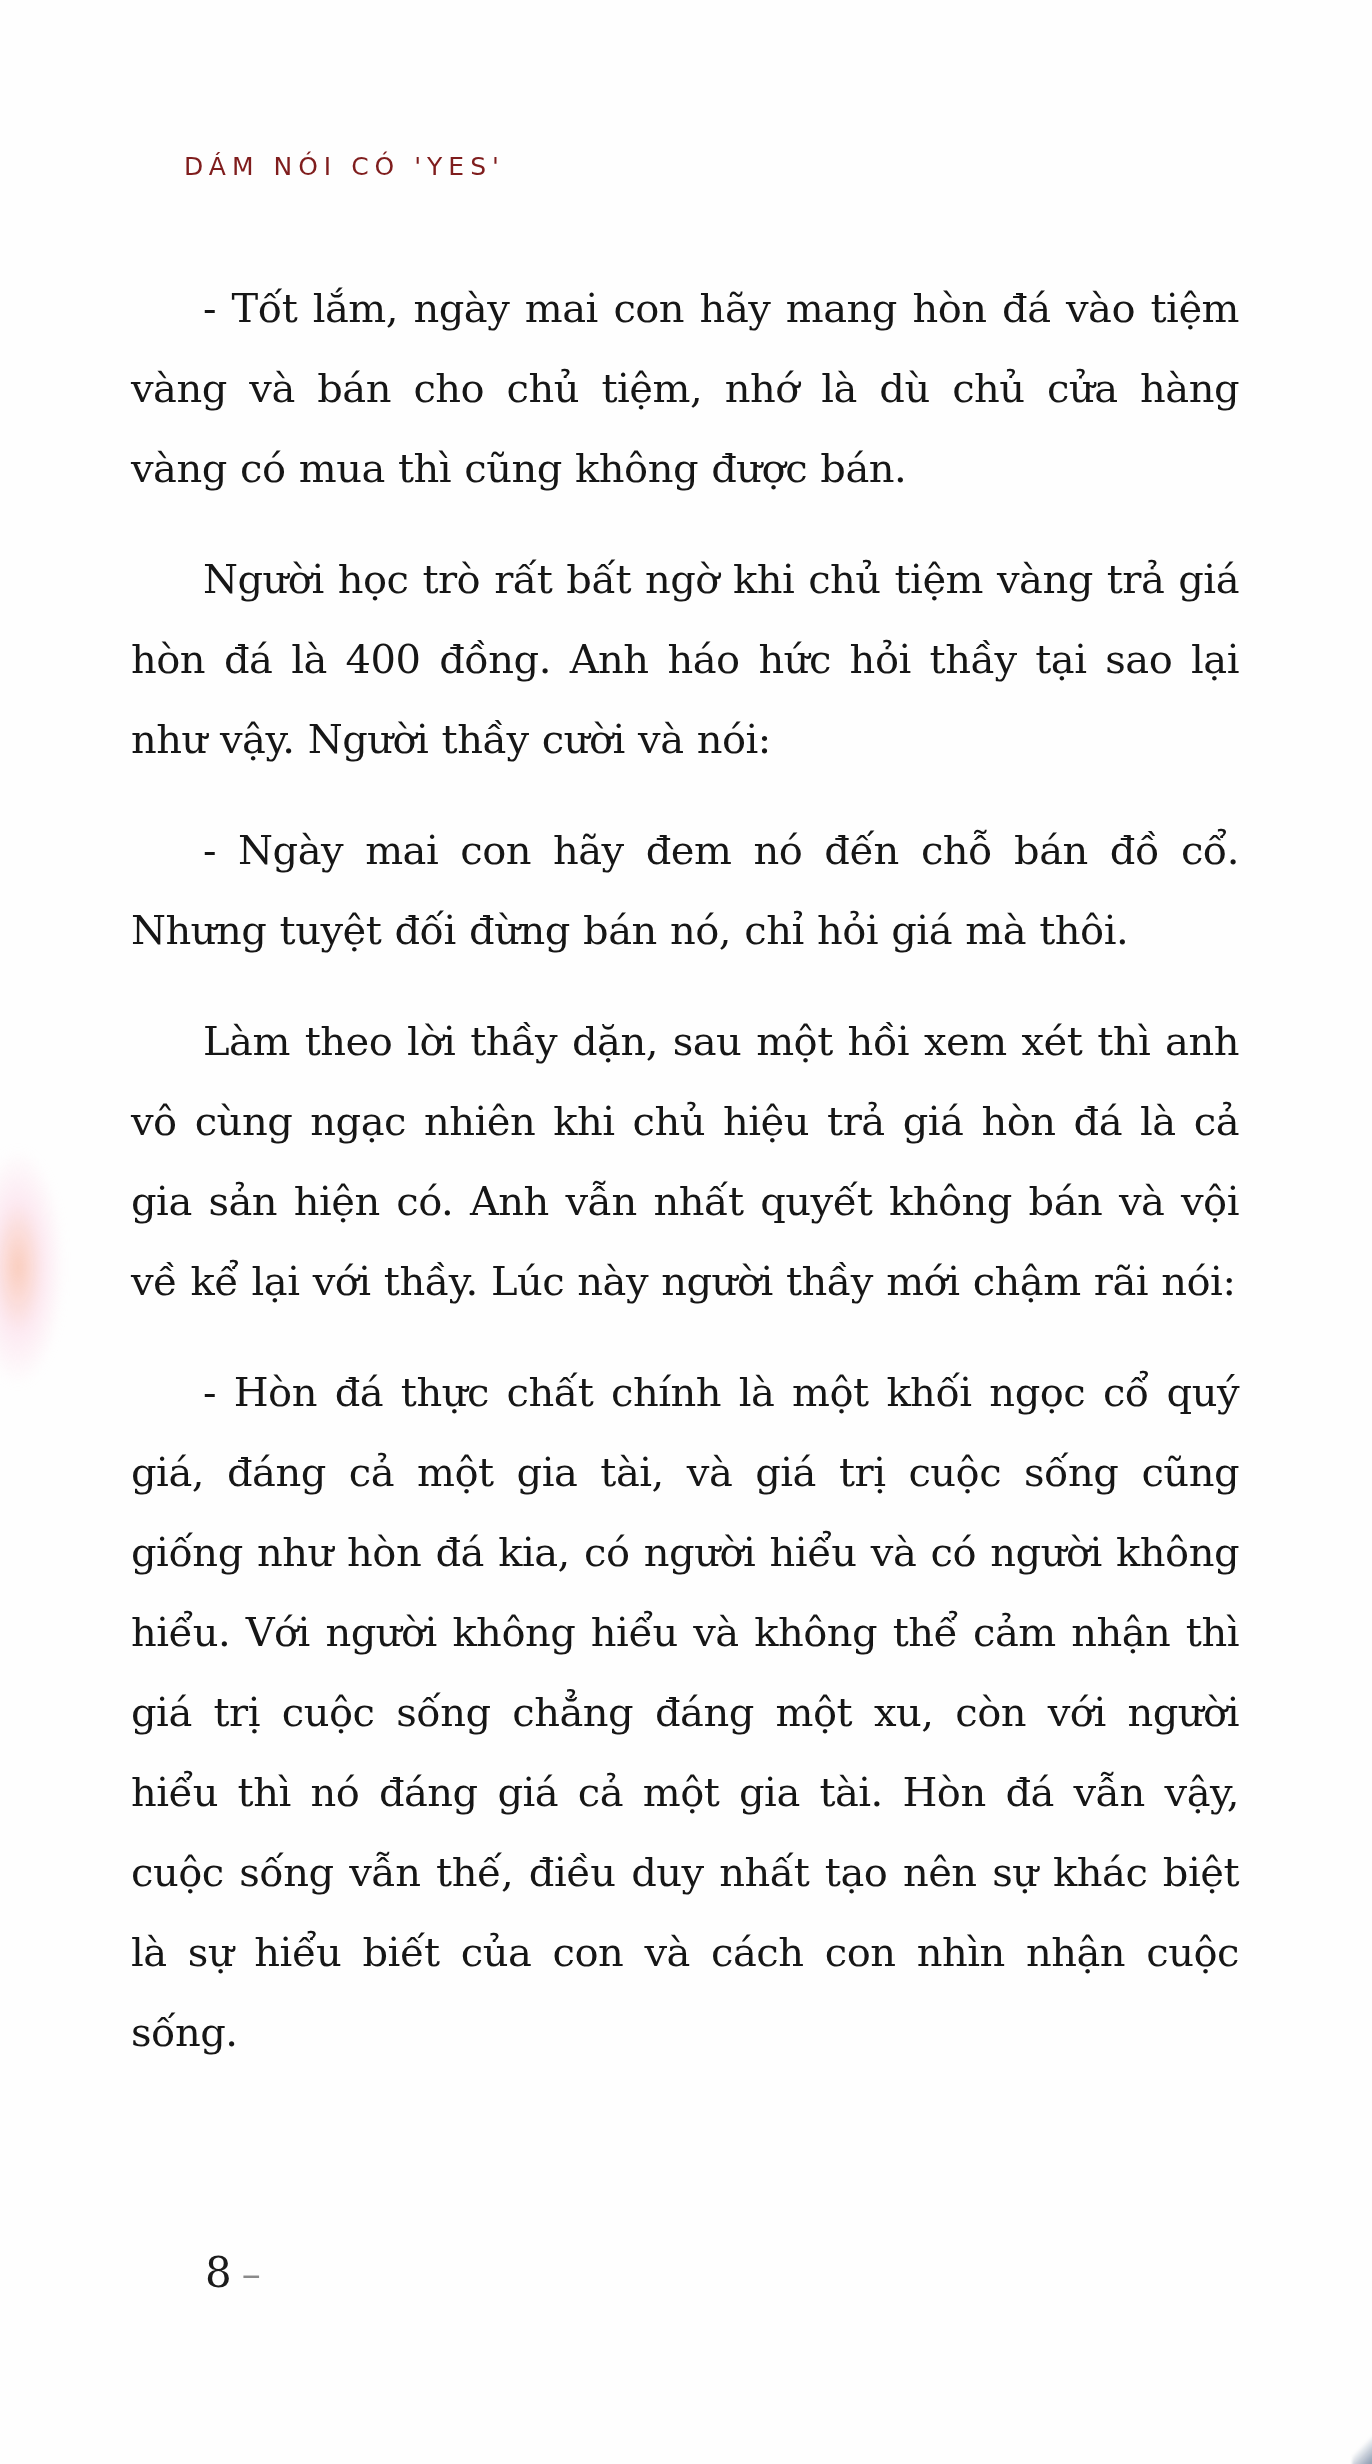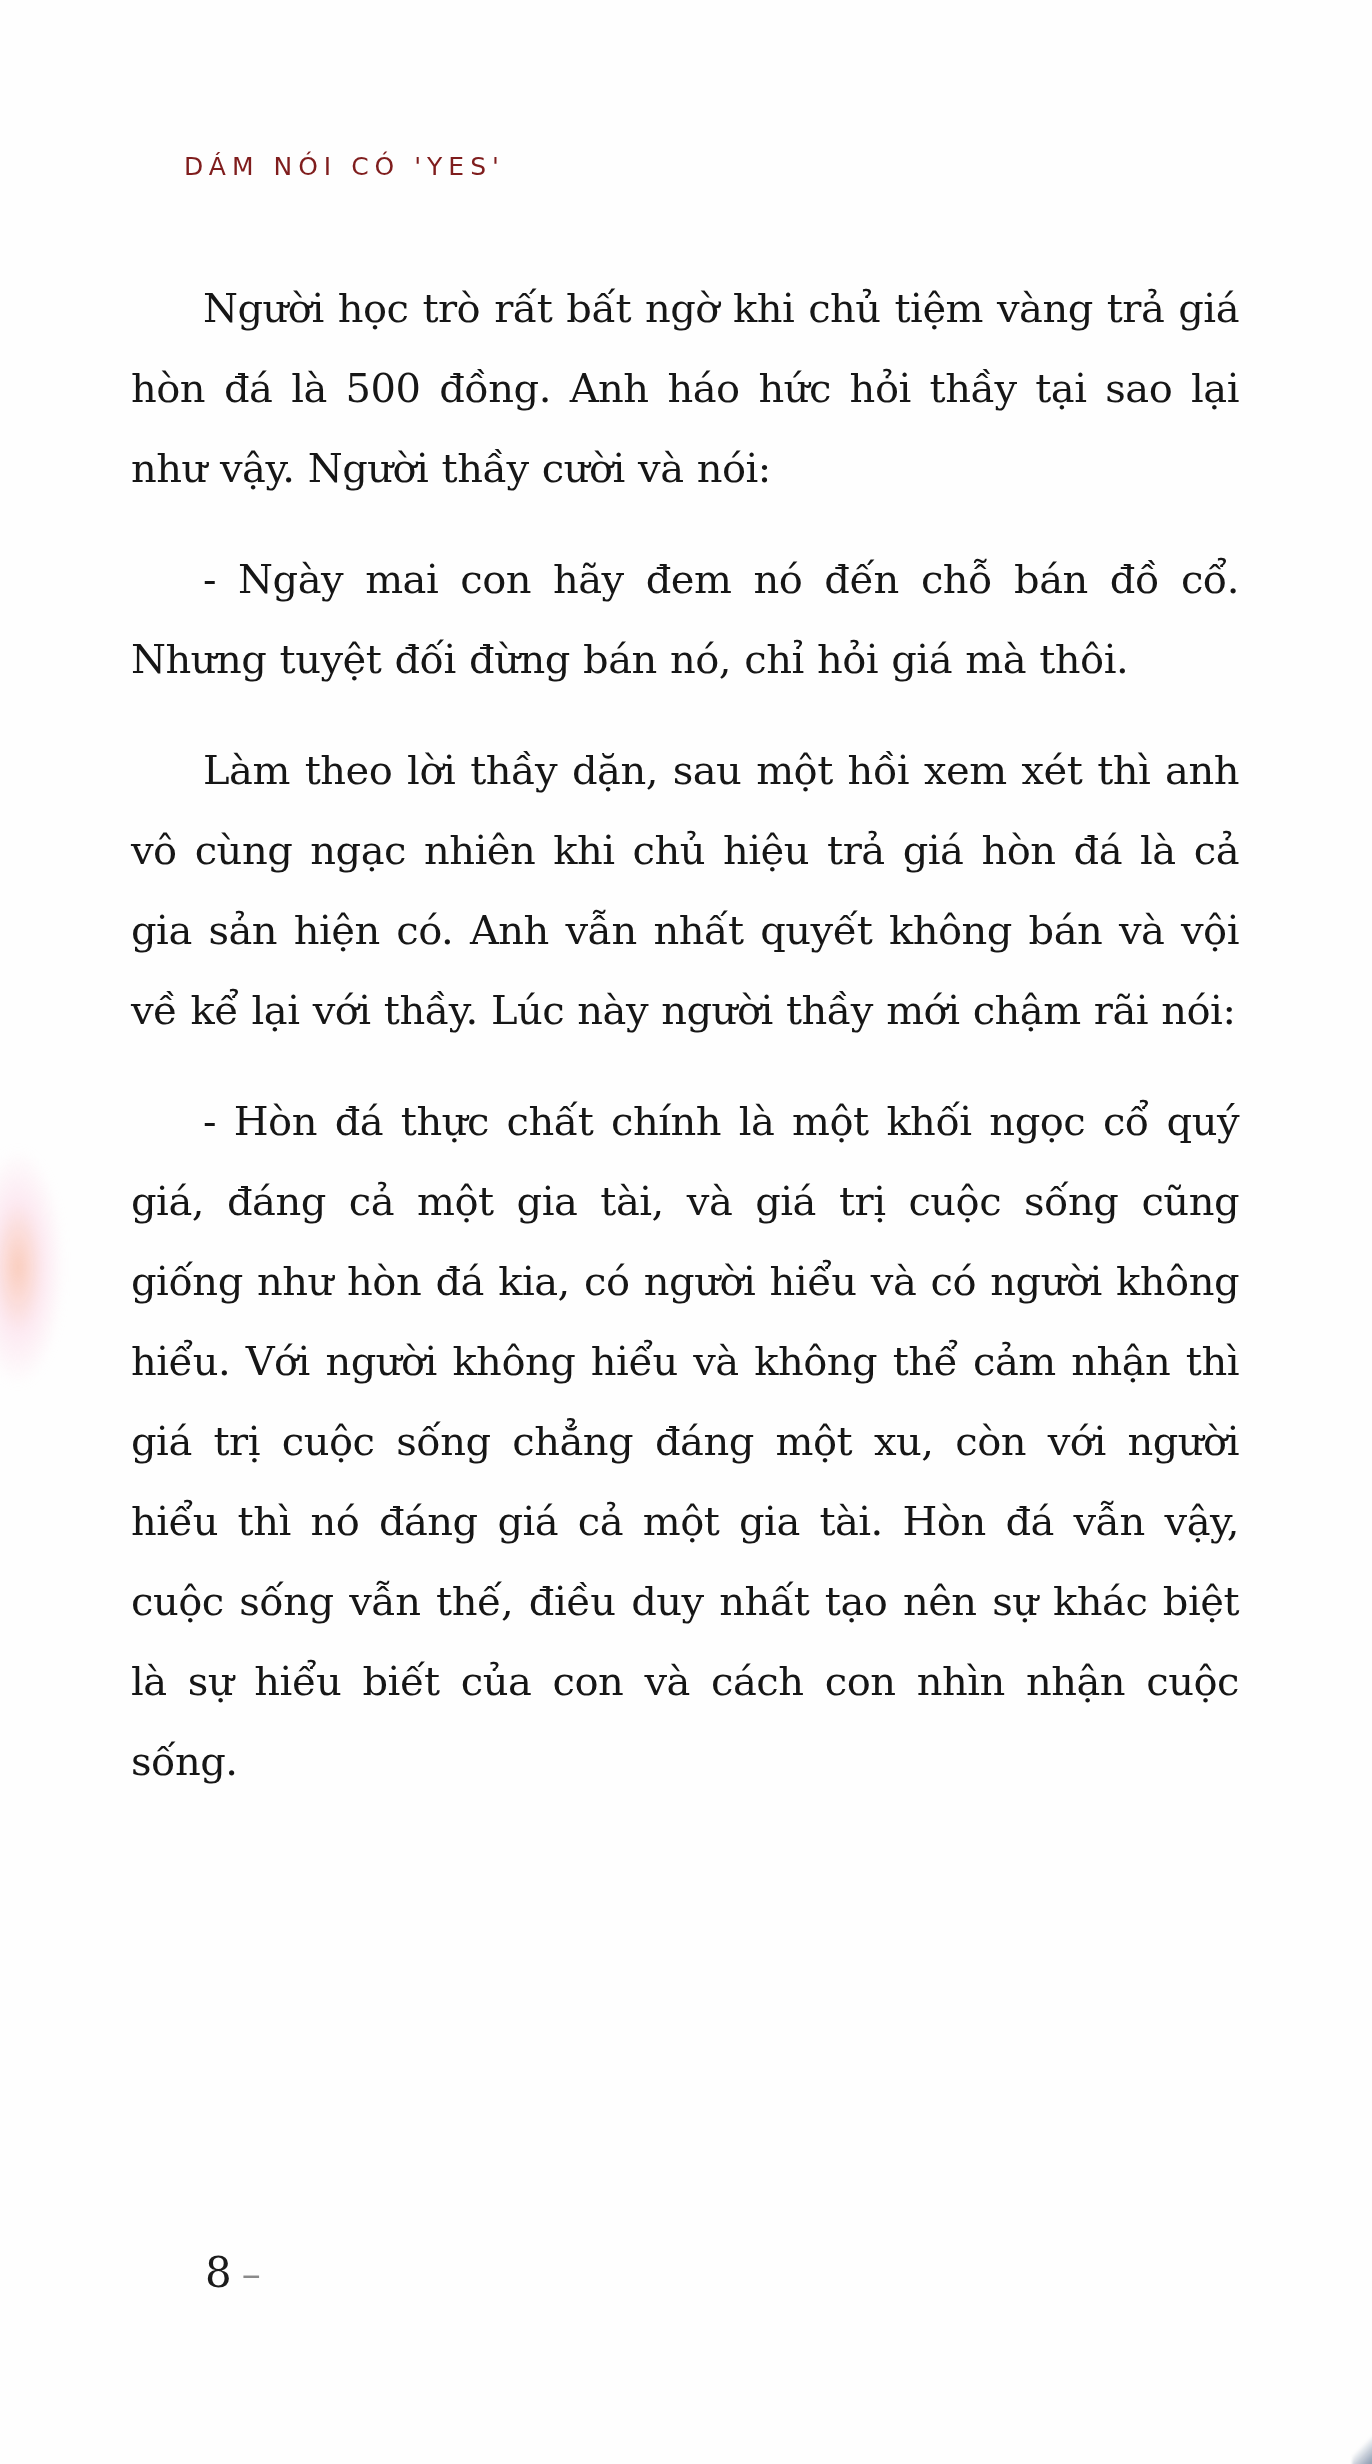--- a/index.html
+++ b/index.html
@@ -86,21 +86,22 @@
   }
 </style>
 </head>
 <body>
 
 <div class="page">
 
   <div class="running-head">DÁM NÓI CÓ 'YES'</div>
 
   <div class="body-text">
-    <p>Người học trò rất bất ngờ khi chủ tiệm vàng trả giá hòn đá là 500 đồng. Anh háo hức hỏi thầy tại sao lại như vậy. Người thầy cười và nói:</p>
+    <p>- Tốt lắm, ngày mai con hãy mang hòn đá vào tiệm vàng và bán cho chủ tiệm, nhớ là dù chủ cửa hàng vàng có mua thì cũng không được bán.</p>
+    <p>Người học trò rất bất ngờ khi chủ tiệm vàng trả giá hòn đá là 400 đồng. Anh háo hức hỏi thầy tại sao lại như vậy. Người thầy cười và nói:</p>
     <p>- Ngày mai con hãy đem nó đến chỗ bán đồ cổ. Nhưng tuyệt đối đừng bán nó, chỉ hỏi giá mà thôi.</p>
     <p>Làm theo lời thầy dặn, sau một hồi xem xét thì anh vô cùng ngạc nhiên khi chủ hiệu trả giá hòn đá là cả gia sản hiện có. Anh vẫn nhất quyết không bán và vội về kể lại với thầy. Lúc này người thầy mới chậm rãi nói:</p>
     <p>- Hòn đá thực chất chính là một khối ngọc cổ quý giá, đáng cả một gia tài, và giá trị cuộc sống cũng giống như hòn đá kia, có người hiểu và có người không hiểu. Với người không hiểu và không thể cảm nhận thì giá trị cuộc sống chẳng đáng một xu, còn với người hiểu thì nó đáng giá cả một gia tài. Hòn đá vẫn vậy, cuộc sống vẫn thế, điều duy nhất tạo nên sự khác biệt là sự hiểu biết của con và cách con nhìn nhận cuộc sống.</p>
   </div>
 
   <div class="page-number">
     <span>8</span><span class="dash">–</span>
   </div>
 
   <div class="smudge-pink"></div>

